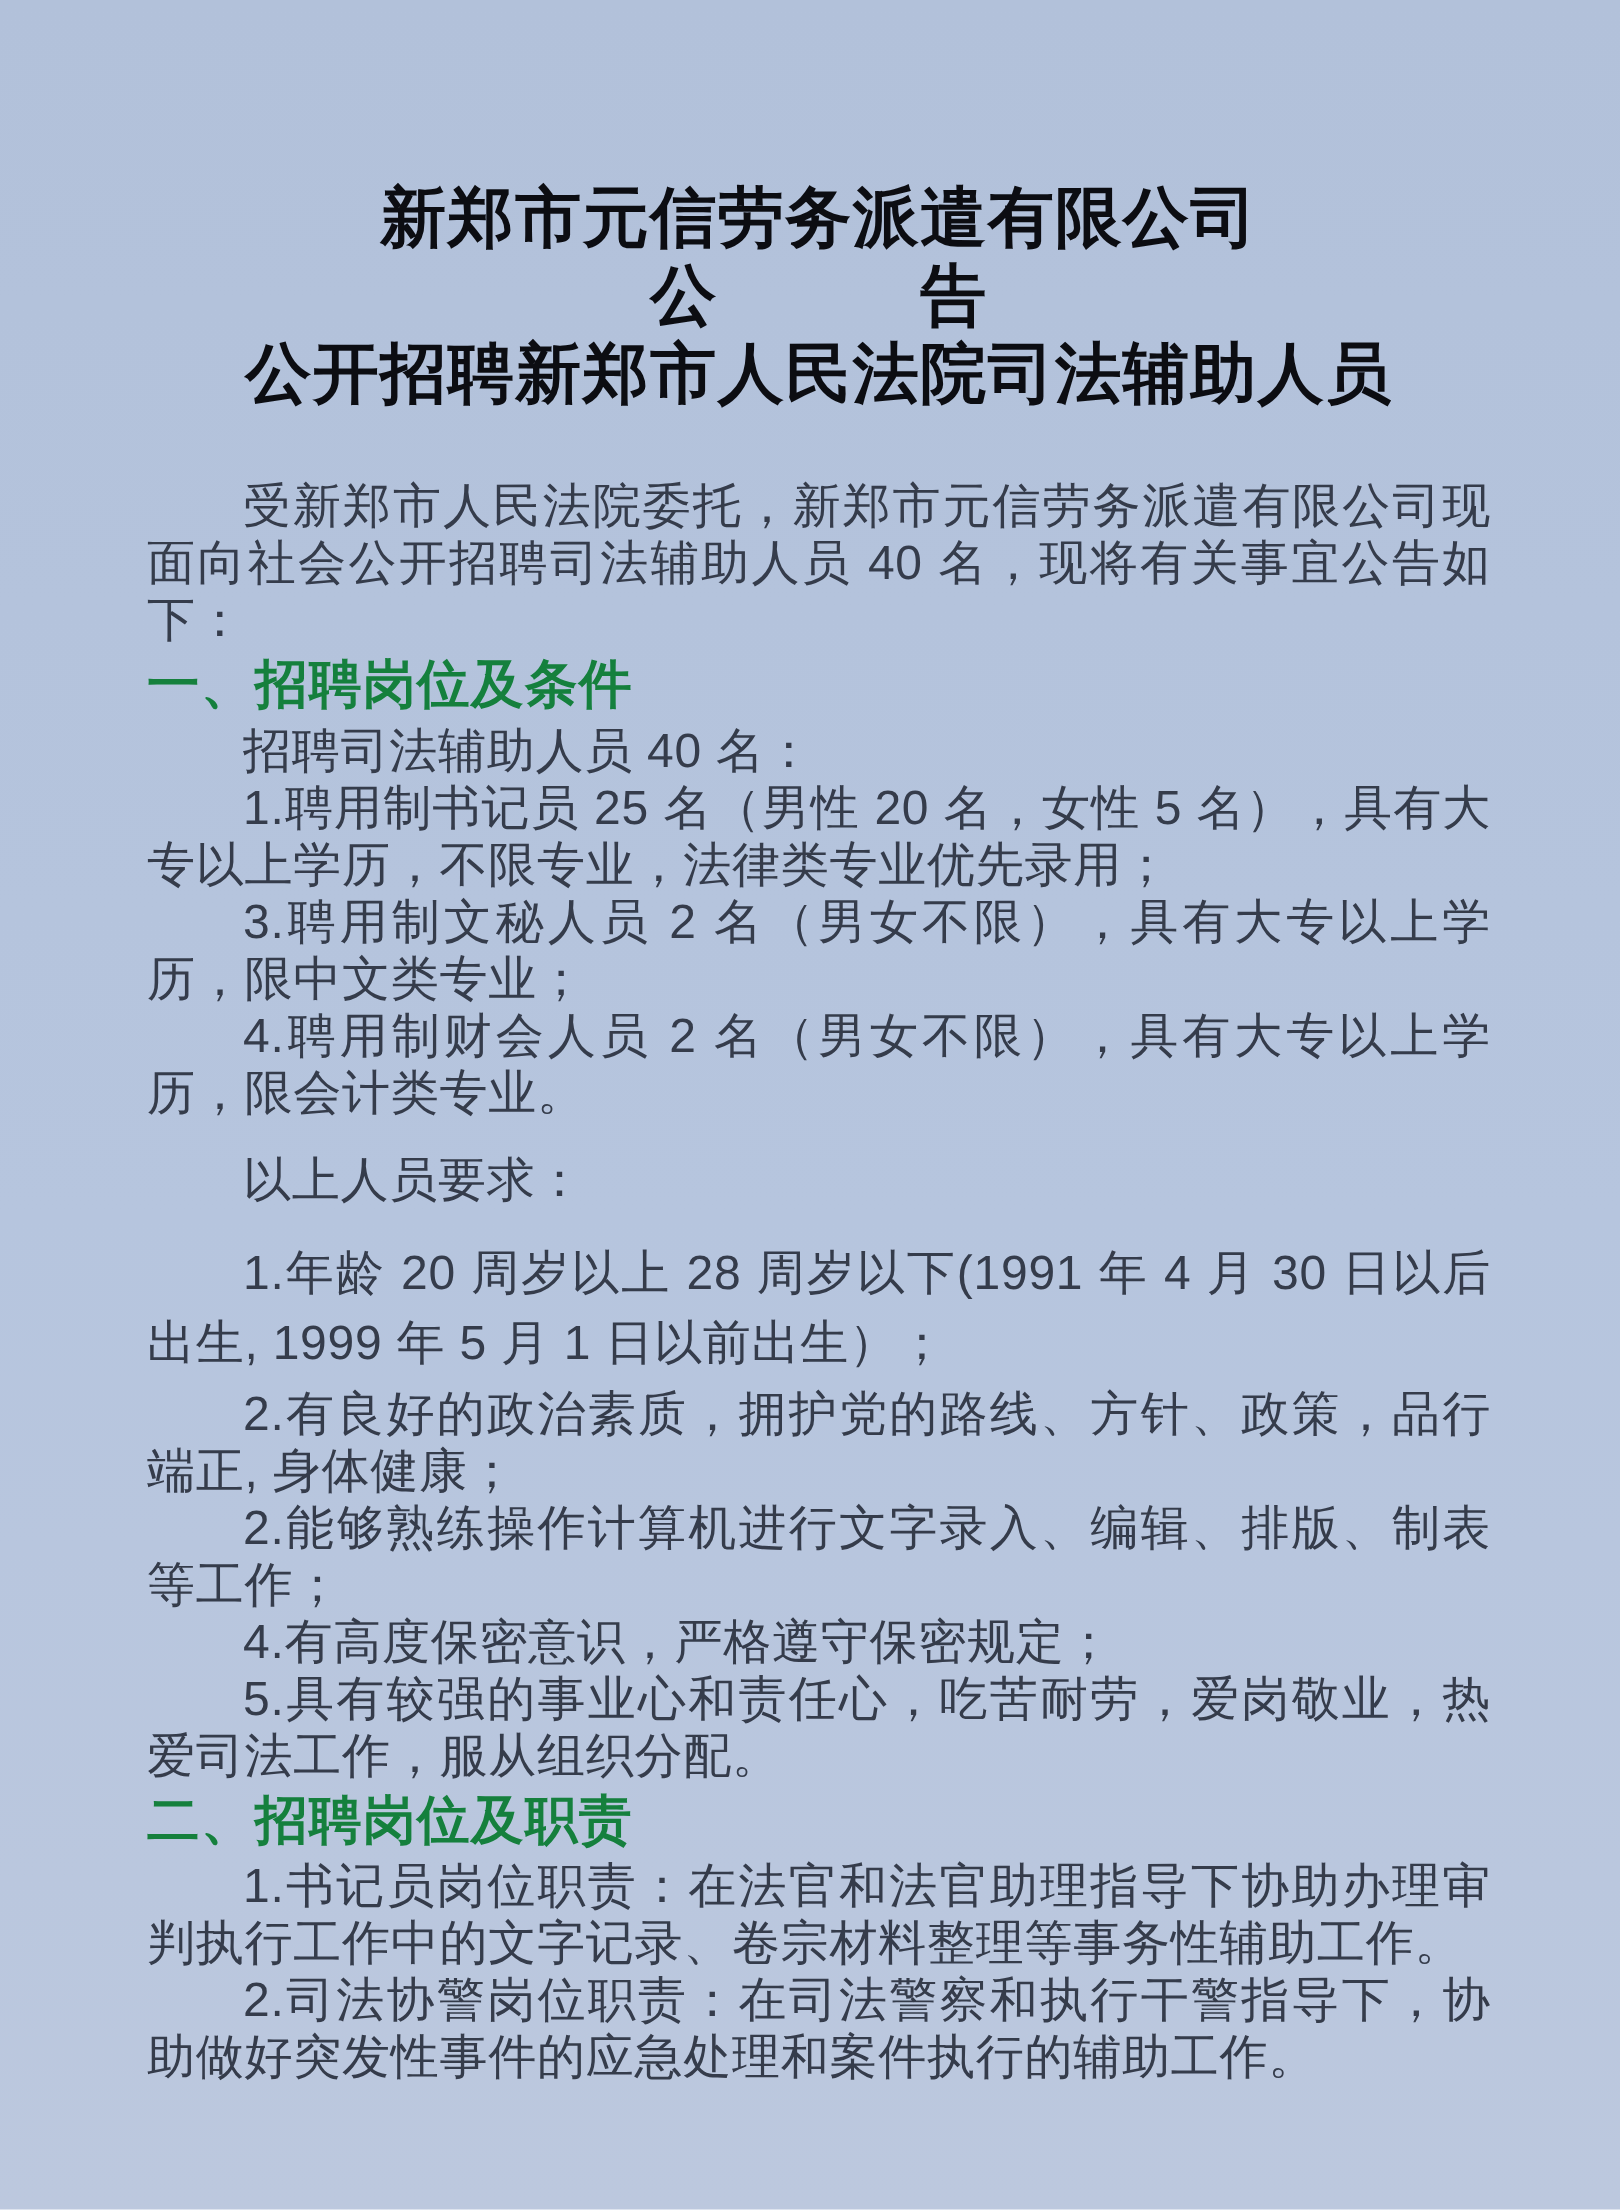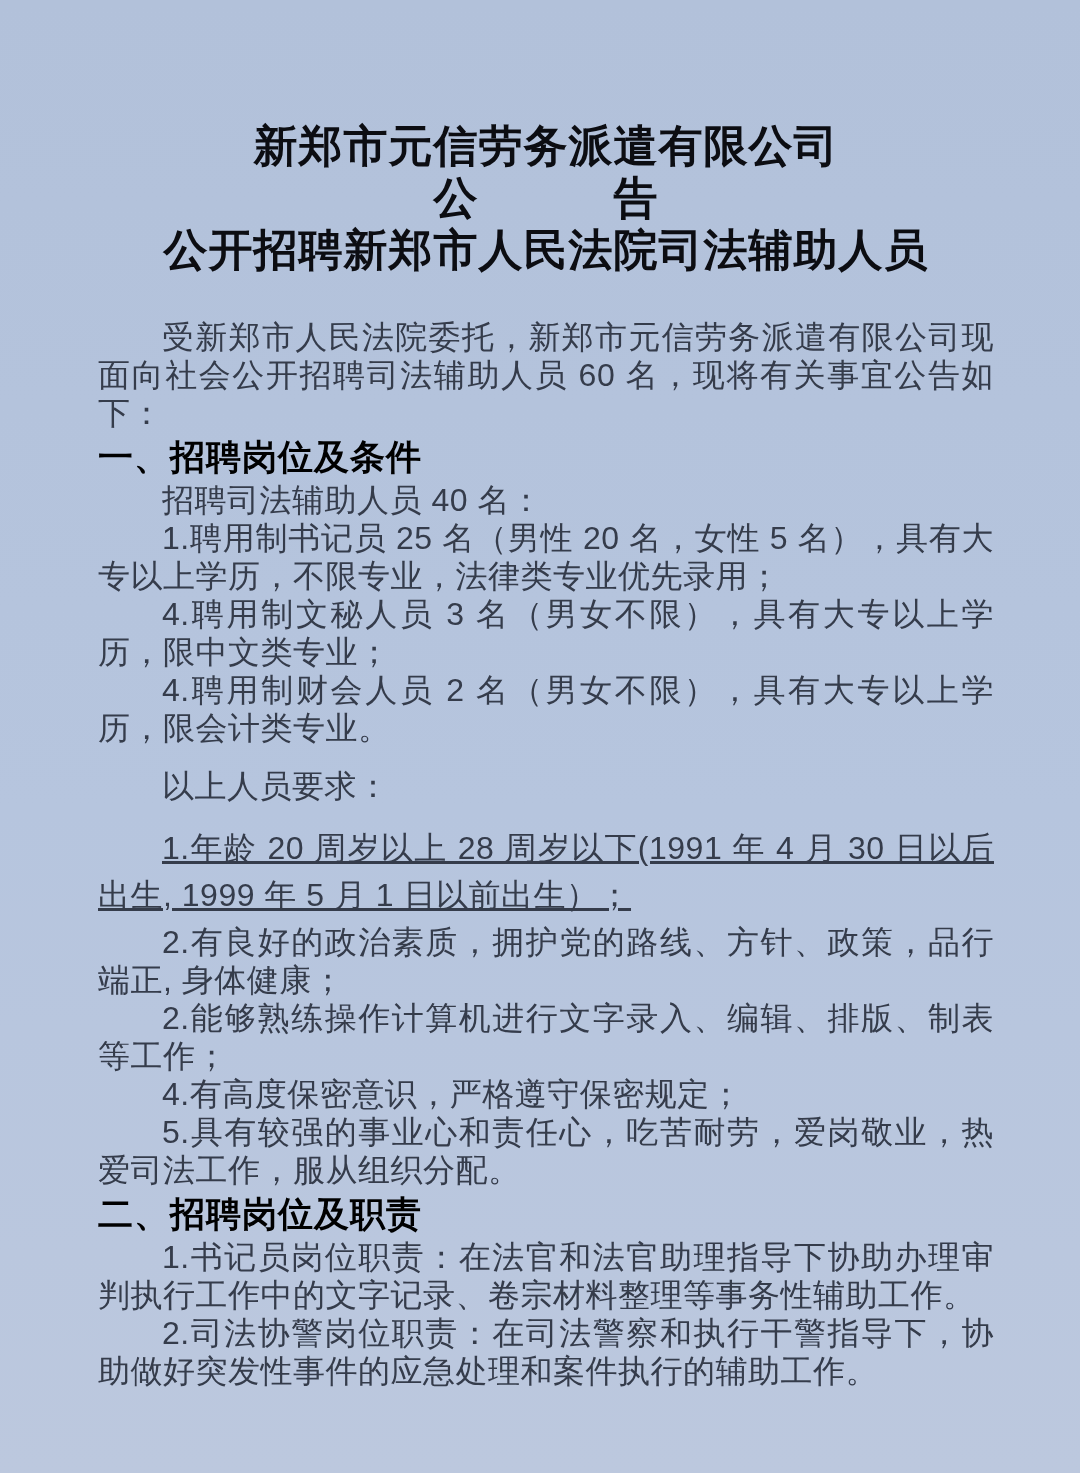--- a/index.html
+++ b/index.html
@@ -40,52 +40,51 @@
   }
   .doc-body p {
     margin: 0;
     padding: 0;
   }
   .doc-body p.body {
     text-indent: 2em;
   }
   .doc-body p.heading {
     font-weight: bold;
-    color: #000000;
+    color: #15803d;
     font-size: 35px;
     line-height: 44px;
     text-indent: 0;
     margin: 3px 0 2px 0;
     letter-spacing: 1px;
   }
   .doc-body p.loose {
     margin-top: 20px;
     margin-bottom: 6px;
   }
   .doc-body p.tall {
     line-height: 47px;
     margin-bottom: 4px;
-    text-decoration: underline;
   }
 </style>
 </head>
 <body>
 
 <div class="page">
   <header class="doc-title">
     <div class="title-line">新郑市元信劳务派遣有限公司</div>
     <div class="title-line">公　　　告</div>
     <div class="title-line">公开招聘新郑市人民法院司法辅助人员</div>
   </header>
   <main class="doc-body">
-      <p class="body">受新郑市人民法院委托，新郑市元信劳务派遣有限公司现面向社会公开招聘司法辅助人员 60 名，现将有关事宜公告如下：</p>
+      <p class="body">受新郑市人民法院委托，新郑市元信劳务派遣有限公司现面向社会公开招聘司法辅助人员 40 名，现将有关事宜公告如下：</p>
       <p class="heading">一、招聘岗位及条件</p>
       <p class="body">招聘司法辅助人员 40 名：</p>
       <p class="body">1.聘用制书记员 25 名（男性 20 名，女性 5 名），具有大专以上学历，不限专业，法律类专业优先录用；</p>
-      <p class="body">4.聘用制文秘人员 3 名（男女不限），具有大专以上学历，限中文类专业；</p>
+      <p class="body">3.聘用制文秘人员 2 名（男女不限），具有大专以上学历，限中文类专业；</p>
       <p class="body">4.聘用制财会人员 2 名（男女不限），具有大专以上学历，限会计类专业。</p>
       <p class="body loose">以上人员要求：</p>
       <p class="body loose tall">1.年龄 20 周岁以上 28 周岁以下(1991 年 4 月 30 日以后出生, 1999 年 5 月 1 日以前出生）；</p>
       <p class="body">2.有良好的政治素质，拥护党的路线、方针、政策，品行端正, 身体健康；</p>
       <p class="body">2.能够熟练操作计算机进行文字录入、编辑、排版、制表等工作；</p>
       <p class="body">4.有高度保密意识，严格遵守保密规定；</p>
       <p class="body">5.具有较强的事业心和责任心，吃苦耐劳，爱岗敬业，热爱司法工作，服从组织分配。</p>
       <p class="heading">二、招聘岗位及职责</p>
       <p class="body">1.书记员岗位职责：在法官和法官助理指导下协助办理审判执行工作中的文字记录、卷宗材料整理等事务性辅助工作。</p>
       <p class="body">2.司法协警岗位职责：在司法警察和执行干警指导下，协助做好突发性事件的应急处理和案件执行的辅助工作。</p>

